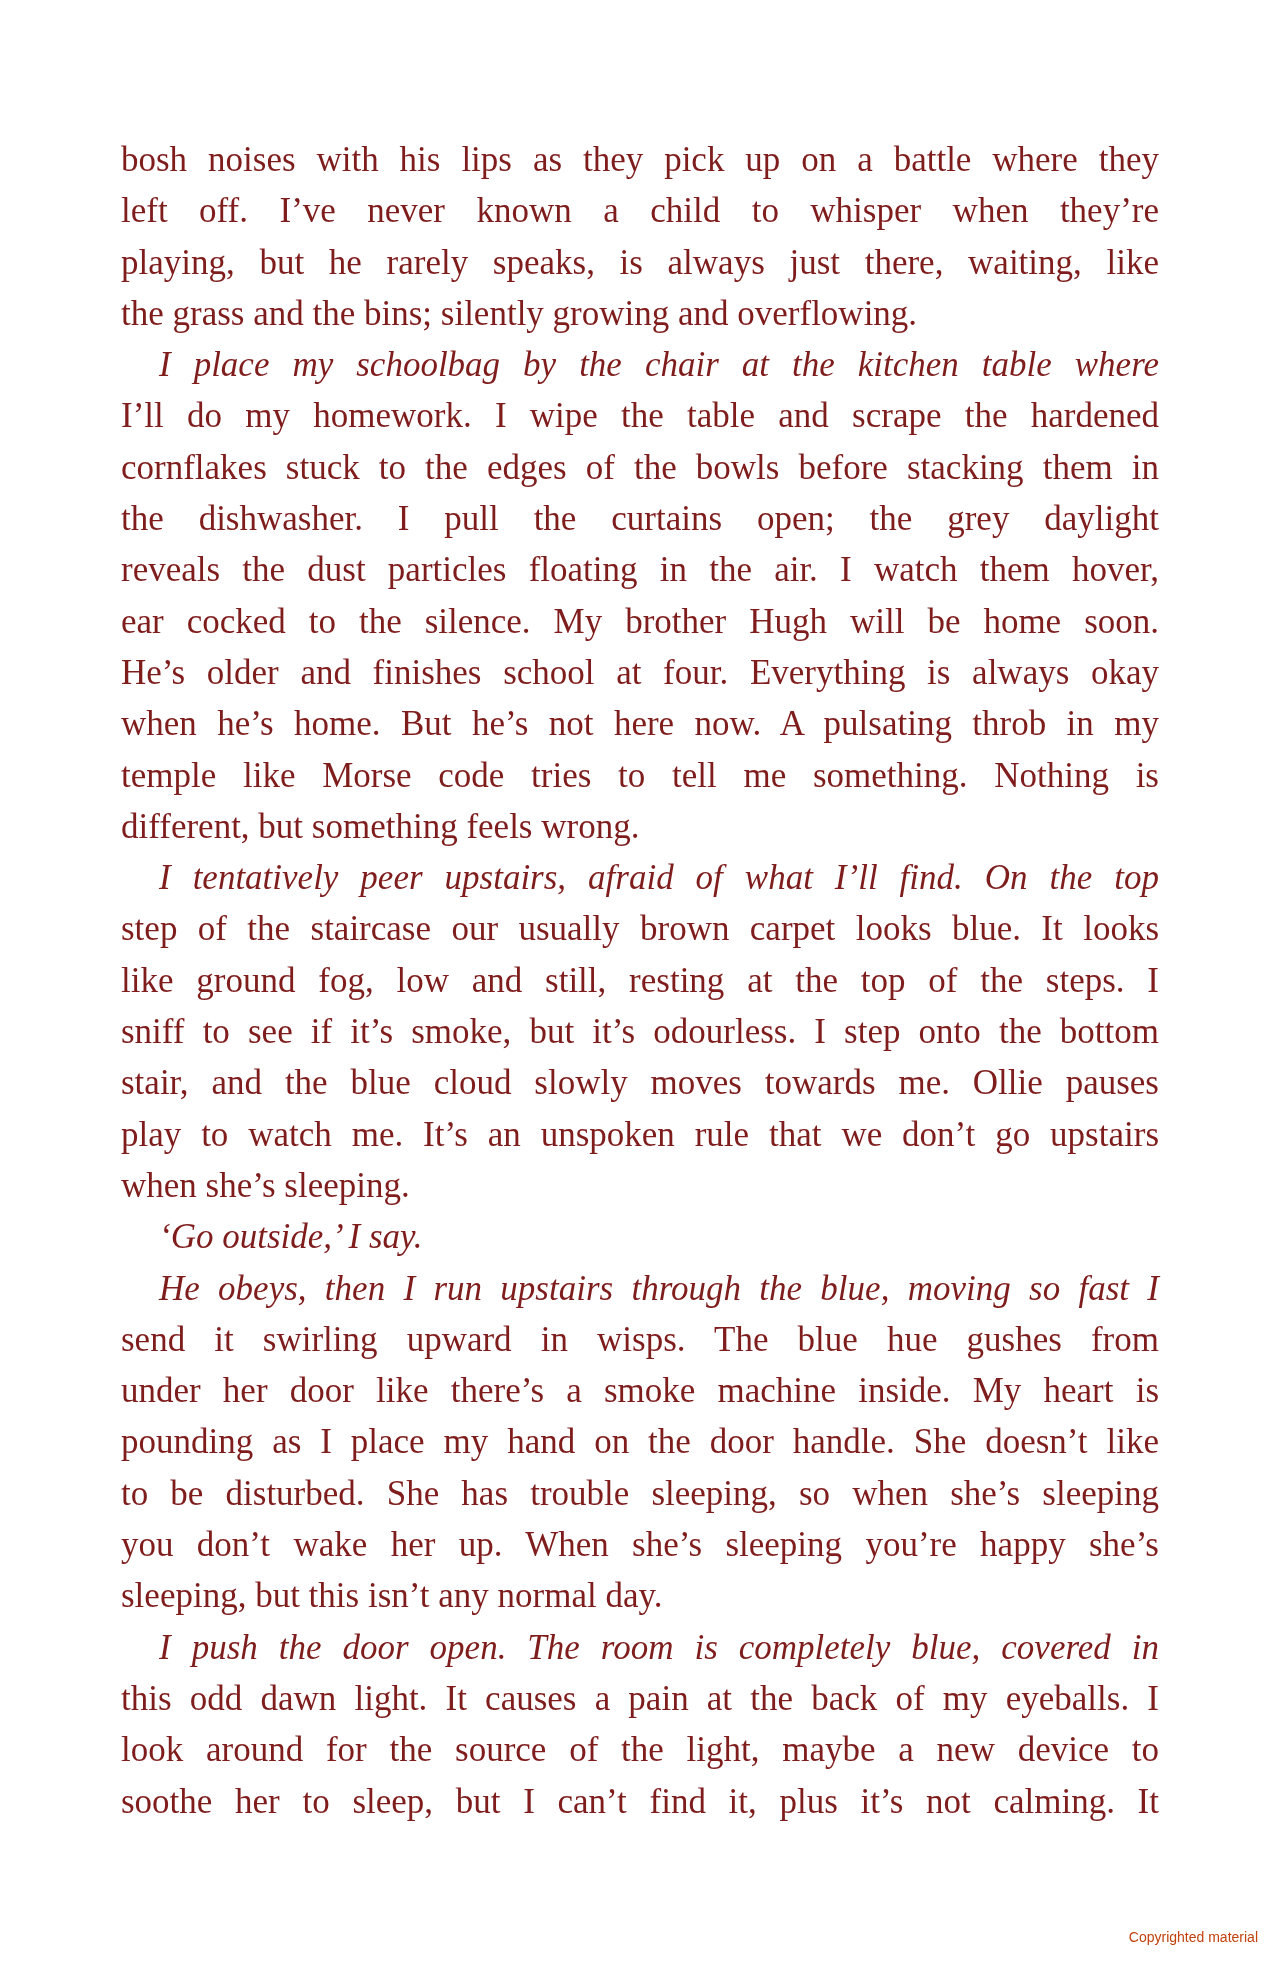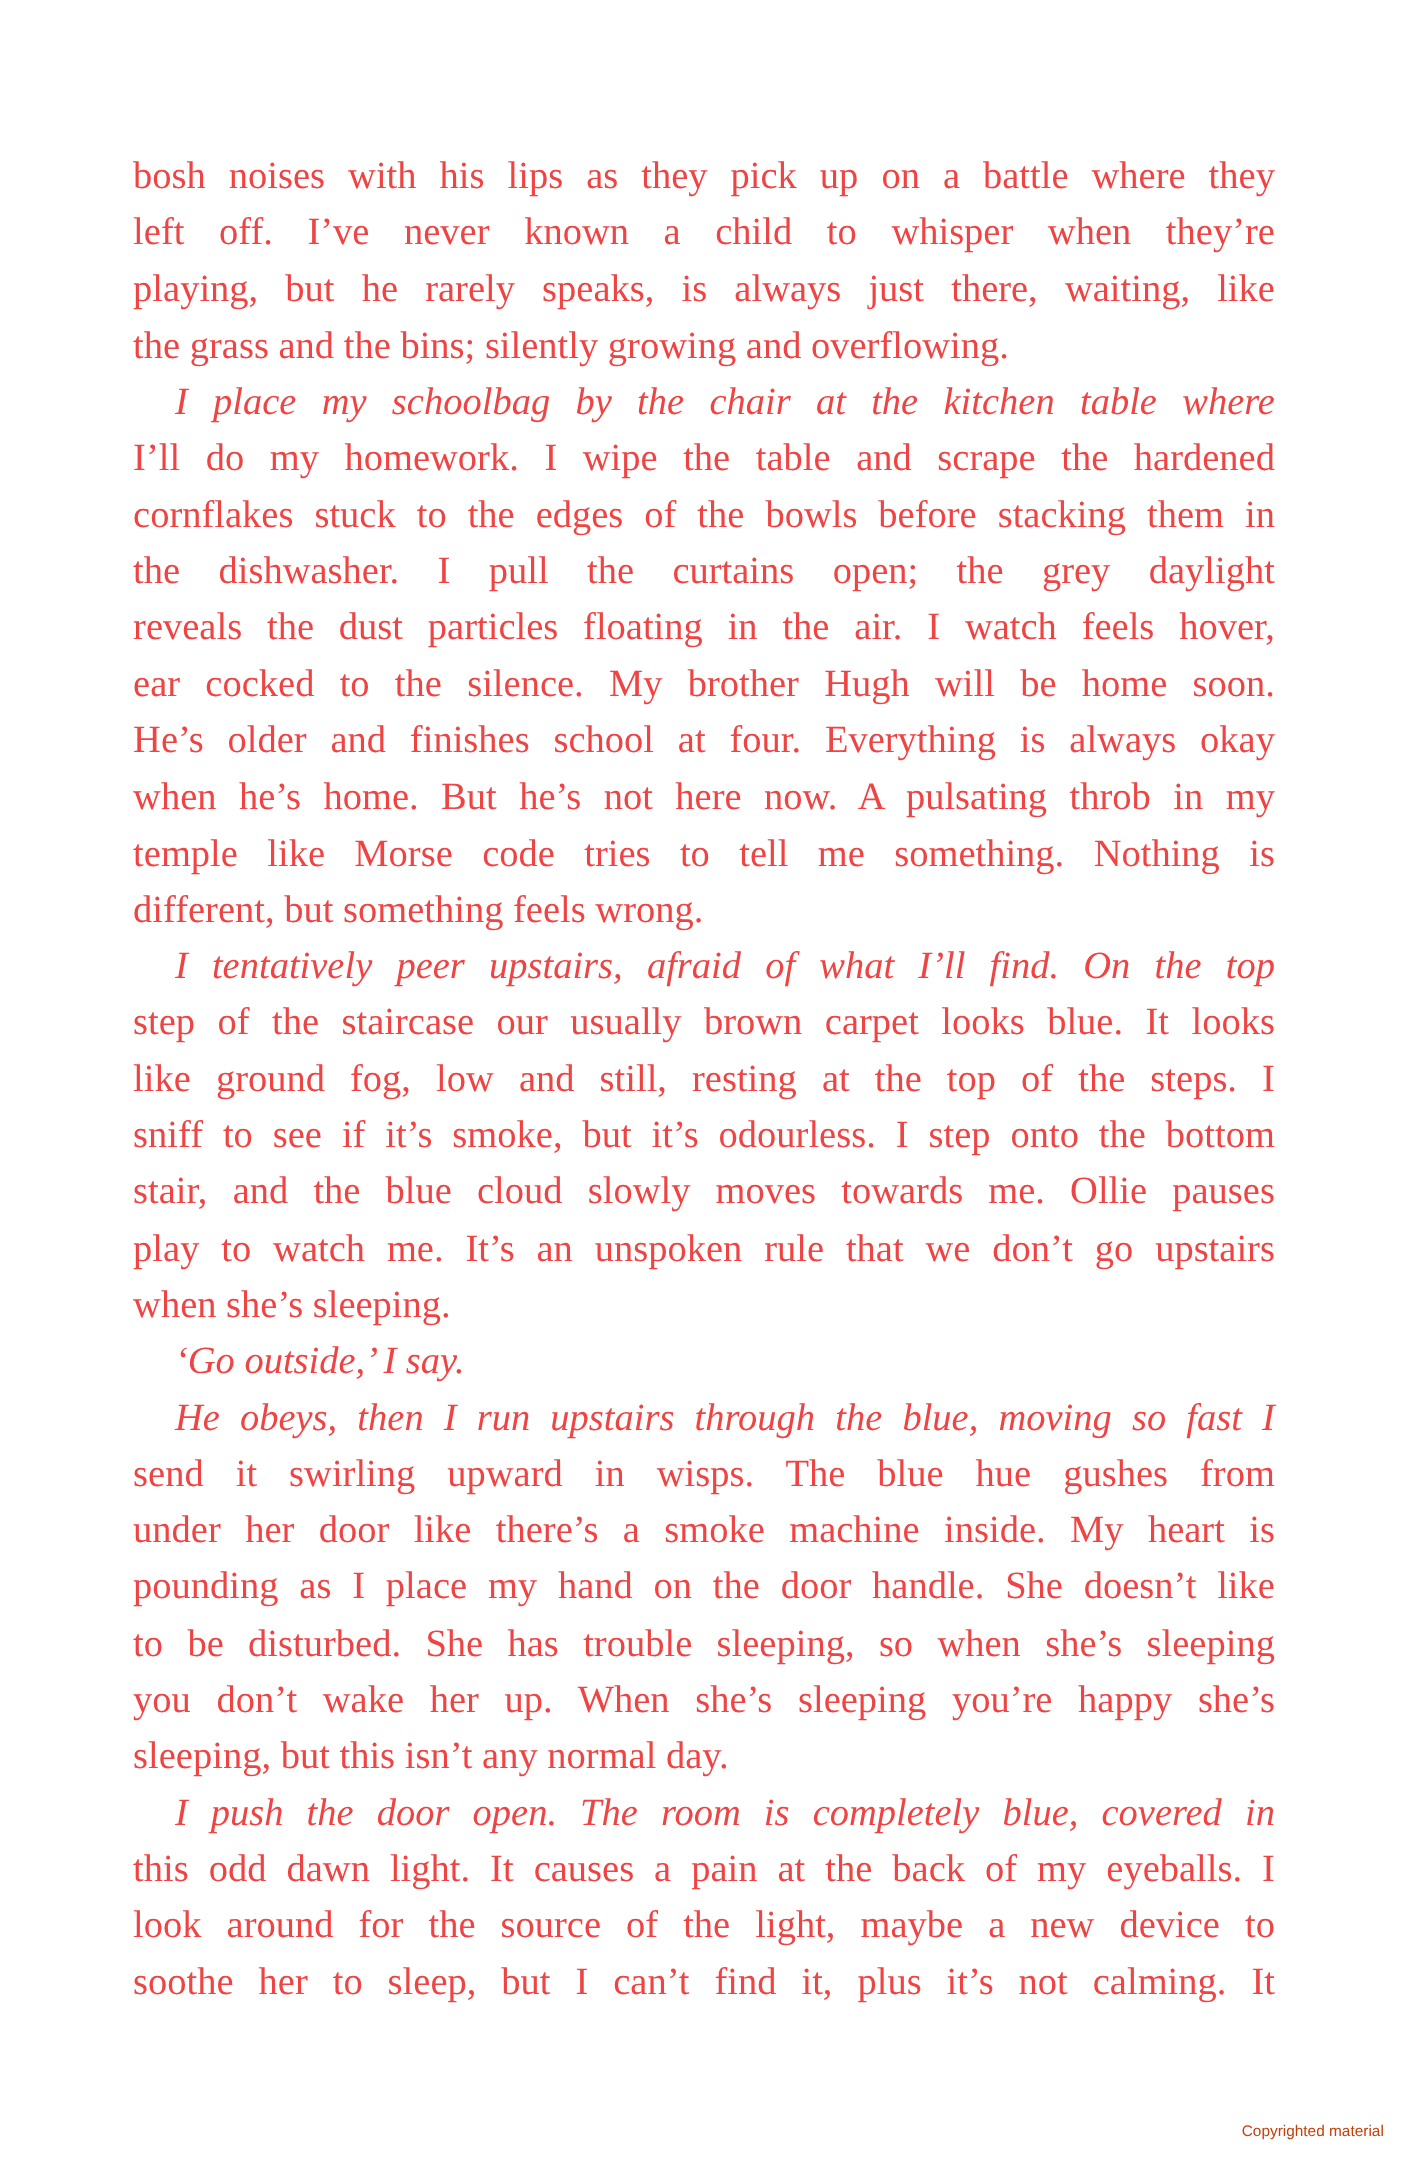--- a/index.html
+++ b/index.html
@@ -3,21 +3,21 @@
 <meta charset="utf-8">
 <style>
   html, body { margin: 0; padding: 0; background: #ffffff; }
   body { width: 1280px; height: 1963px; position: relative; overflow: hidden; }
   .page { position: absolute; left: 121px; top: 134px; width: 1038px; }
   .line {
     font-family: "Liberation Serif", "DejaVu Serif", serif;
     font-size: 35px;
     line-height: 51.3px;
     height: 51.3px;
-    color: #ef4444;
+    color: #7f1d1d;
     white-space: nowrap;
     text-align: justify;
     text-align-last: justify;
     overflow: visible;
   }
   .line.last { text-align-last: left; }
   .line.indent { padding-left: 38px; font-style: italic; }
   .watermark {
     position: absolute; right: 22px; bottom: 18px;
     font-family: "Liberation Sans", "DejaVu Sans", sans-serif;
@@ -29,21 +29,21 @@
 
 <div class="page" id="page">
     <div class="line"><span style="white-space: nowrap; word-spacing: 0px;">bosh noises with his lips as they pick up on a battle where they</span></div>
     <div class="line"><span style="white-space: nowrap; word-spacing: 0px;">left off. I’ve never known a child to whisper when they’re</span></div>
     <div class="line"><span style="white-space: nowrap; word-spacing: 0px; margin-top: 47px;">playing, but he rarely speaks, is always just there, waiting, like</span></div>
     <div class="line last">the grass and the bins; silently growing and overflowing.</div>
     <div class="line indent"><span style="white-space: nowrap; word-spacing: 0px;">I place my schoolbag by the chair at the kitchen table where</span></div>
     <div class="line"><span style="white-space: nowrap; word-spacing: 0px;">I’ll do my homework. I wipe the table and scrape the hardened</span></div>
     <div class="line"><span style="white-space: nowrap; word-spacing: 0px;">cornflakes stuck to the edges of the bowls before stacking them in</span></div>
     <div class="line"><span style="white-space: nowrap; word-spacing: 0px;">the dishwasher. I pull the curtains open; the grey daylight</span></div>
-    <div class="line"><span style="white-space: nowrap; word-spacing: 0px;">reveals the dust particles floating in the air. I watch feels hover,</span></div>
+    <div class="line"><span style="white-space: nowrap; word-spacing: 0px;">reveals the dust particles floating in the air. I watch them hover,</span></div>
     <div class="line"><span style="white-space: nowrap; word-spacing: 0px;">ear cocked to the silence. My brother Hugh will be home soon.</span></div>
     <div class="line"><span style="white-space: nowrap; word-spacing: 0px;">He’s older and finishes school at four. Everything is always okay</span></div>
     <div class="line"><span style="white-space: nowrap; word-spacing: 0px;">when he’s home. But he’s not here now. A pulsating throb in my</span></div>
     <div class="line"><span style="white-space: nowrap; word-spacing: 0px;">temple like Morse code tries to tell me something. Nothing is</span></div>
     <div class="line last">different, but something feels wrong.</div>
     <div class="line indent"><span style="white-space: nowrap; word-spacing: 0px;">I tentatively peer upstairs, afraid of what I’ll find. On the top</span></div>
     <div class="line"><span style="white-space: nowrap; word-spacing: 0px;">step of the staircase our usually brown carpet looks blue. It looks</span></div>
     <div class="line"><span style="white-space: nowrap; word-spacing: 0px;">like ground fog, low and still, resting at the top of the steps. I</span></div>
     <div class="line"><span style="white-space: nowrap; word-spacing: 0px;">sniff to see if it’s smoke, but it’s odourless. I step onto the bottom</span></div>
     <div class="line"><span style="white-space: nowrap; word-spacing: 0px;">stair, and the blue cloud slowly moves towards me. Ollie pauses</span></div>

